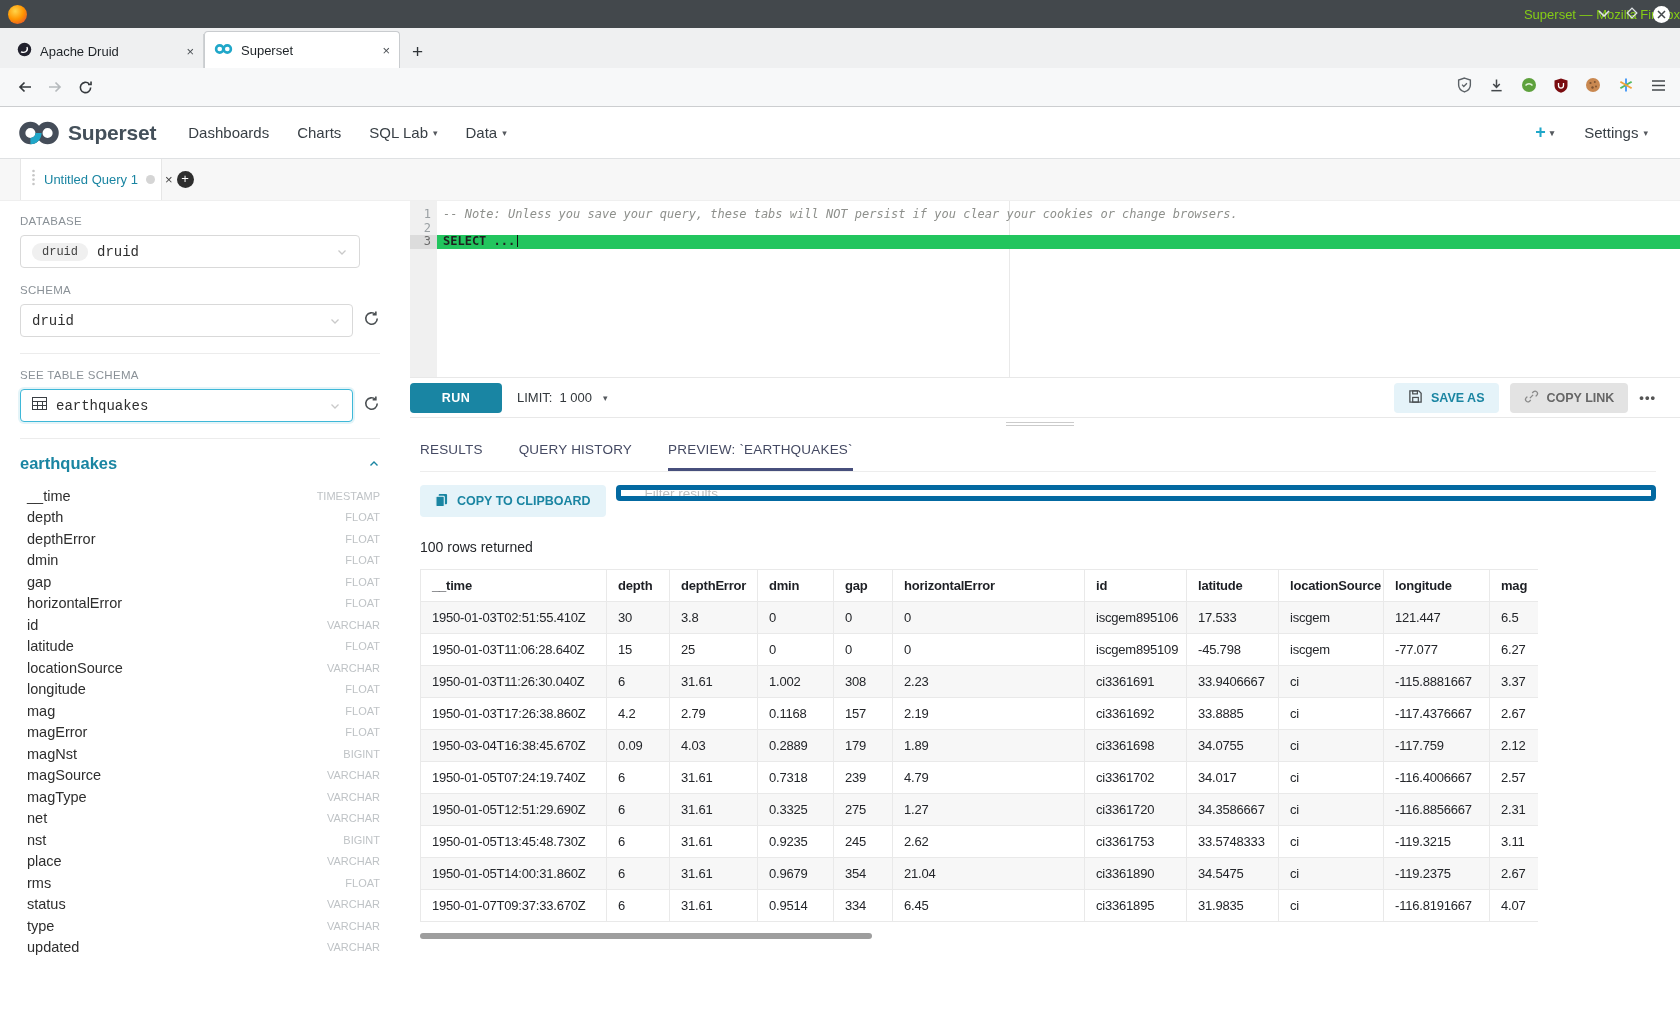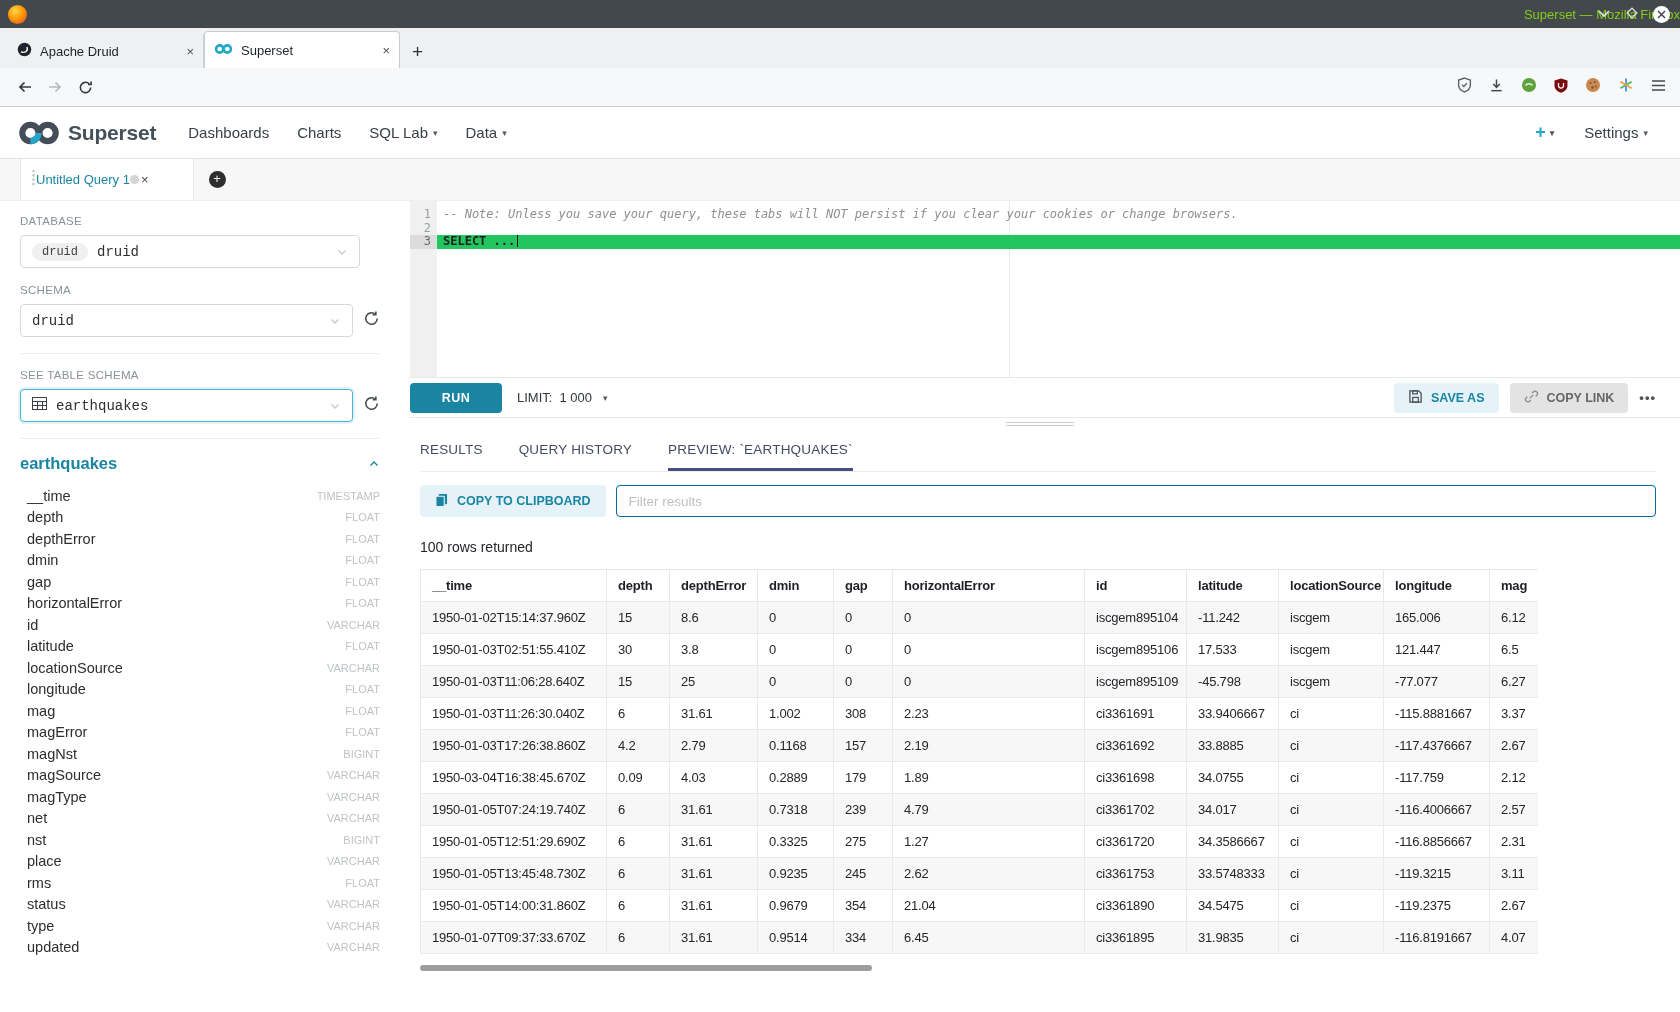--- a/index.html
+++ b/index.html
@@ -35,21 +35,21 @@
   .brand-wrap { display:flex; align-items:center; gap:8px; }
   .brand { font-size:21px; font-weight:bold; color:#44505a; letter-spacing:-0.2px; }
   .ss-links { display:flex; gap:28px; margin-left:32px; font-size:15px; color:#383f45; align-items:center; }
   .ss-link { display:flex; align-items:center; gap:5px; }
   .caret { font-size:9px; color:#55595e; }
   .ss-right { margin-left:auto; display:flex; gap:30px; align-items:center; font-size:15px; color:#383f45; padding-right:14px; }
   .plus-teal { color:#20a7c9; font-weight:bold; font-size:18px; display:flex; align-items:center; gap:4px; }
 
   
   .qtabstrip { height:42px; background:#f7f7f7; display:flex; align-items:stretch; padding-left:20px; border-bottom:1px solid #efefef; flex-shrink:0; }
-  .qtab { width:174px; background:#fff; border-left:1px solid #e6e6e6; border-right:1px solid #e6e6e6; display:flex; align-items:center; padding:0 10px; }
+  .qtab { width:142px; background:#fff; border-left:1px solid #e6e6e6; border-right:1px solid #e6e6e6; display:flex; align-items:center; gap:8px; padding:0 10px; }
   .qtab-label { color:#1a85a2; font-size:13px; white-space:nowrap; }
   .qtab-dot { width:9px; height:9px; border-radius:50%; background:#d5d5d5; flex-shrink:0; }
   .qtab-close { color:#444; font-size:13px; margin-left:2px; }
   .addtab { width:46px; display:flex; align-items:center; justify-content:center; }
   .addtab-circle { width:17px; height:17px; border-radius:50%; background:#2e2e2e; color:#fff; font-size:13px; line-height:16px; text-align:center; }
 
   
   .content { flex:1; display:flex; min-height:0; }
 
   .sidebar { width:400px; padding:14px 20px 0; flex-shrink:0; overflow:hidden; }
@@ -92,21 +92,21 @@
 
   .resizer { height:12px; display:flex; flex-direction:column; align-items:center; justify-content:center; gap:2px; flex-shrink:0; }
   .resizer i { width:68px; border-top:1px solid #cbcbcb; }
 
   .south { flex:1; padding-left:20px; min-height:0; display:flex; flex-direction:column; }
   .stabs { display:flex; gap:36px; padding-top:12px; border-bottom:1px solid #ededed; margin-right:24px; }
   .stab { font-size:13.5px; color:#454a63; padding-bottom:14px; letter-spacing:.2px; }
   .stab.active { box-shadow:inset 0 -3px 0 #474f7c; }
   .copyrow { display:flex; gap:10px; margin-top:13px; margin-right:24px; }
   .copyclip { height:32px; background:#e5f3f9; color:#1a85a2; border:none; border-radius:4px; font-size:12.5px; font-weight:bold; display:flex; align-items:center; gap:9px; padding:0 15px; font-family:"Liberation Sans", sans-serif; }
-  .filter-input { flex:1; height:32px; border:1px solid #0369a1; border-radius:4px; padding:0 12px; font-size:13.5px; color:#333; font-family:"Liberation Sans", sans-serif; }
+  .filter-input { flex:1; height:16px; border:5px solid #0369a1; border-radius:4px; padding:0 24px; font-size:13.5px; color:#333; font-family:"Liberation Sans", sans-serif; }
   .filter-input::placeholder { color:#bfbfbf; }
   .rowsret { margin-top:22px; font-size:14px; color:#24262a; }
 
   .tablewrap { margin-top:14px; width:1118px; overflow:hidden; flex-shrink:0; }
   .rtable { border-collapse:collapse; table-layout:fixed; width:1180px; font-size:13px; letter-spacing:-0.2px; color:#24262a; }
   .rtable th, .rtable td { border:1px solid #e9e9e9; height:32px; padding:0 11px; text-align:left; white-space:nowrap; overflow:hidden; }
   .rtable th { font-weight:bold; color:#1e2025; background:#fff; }
   .rtable tbody tr:nth-child(odd) { background:#f7f7f7; }
   .rtable th:nth-child(1), .rtable td:nth-child(1){width:186px}
   .rtable th:nth-child(2), .rtable td:nth-child(2){width:63px}
@@ -516,34 +516,20 @@
                   <th>horizontalError</th>
                   <th>id</th>
                   <th>latitude</th>
                   <th>locationSource</th>
                   <th>longitude</th>
                   <th>mag</th>
                 </tr>
             </thead>
             <tbody>
 
-            <tr>
-
-              <td>1950-01-02T15:14:37.960Z</td>
-                  <td>15</td>
-                  <td>8.6</td>
-                  <td>0</td>
-                  <td>0</td>
-                  <td>0</td>
-                  <td>iscgem895104</td>
-                  <td>-11.242</td>
-                  <td>iscgem</td>
-                  <td>165.006</td>
-                  <td>6.12</td>
-                </tr>
                 <tr>
 
               <td>1950-01-03T02:51:55.410Z</td>
                   <td>30</td>
                   <td>3.8</td>
                   <td>0</td>
                   <td>0</td>
                   <td>0</td>
                   <td>iscgem895106</td>
                   <td>17.533</td>

